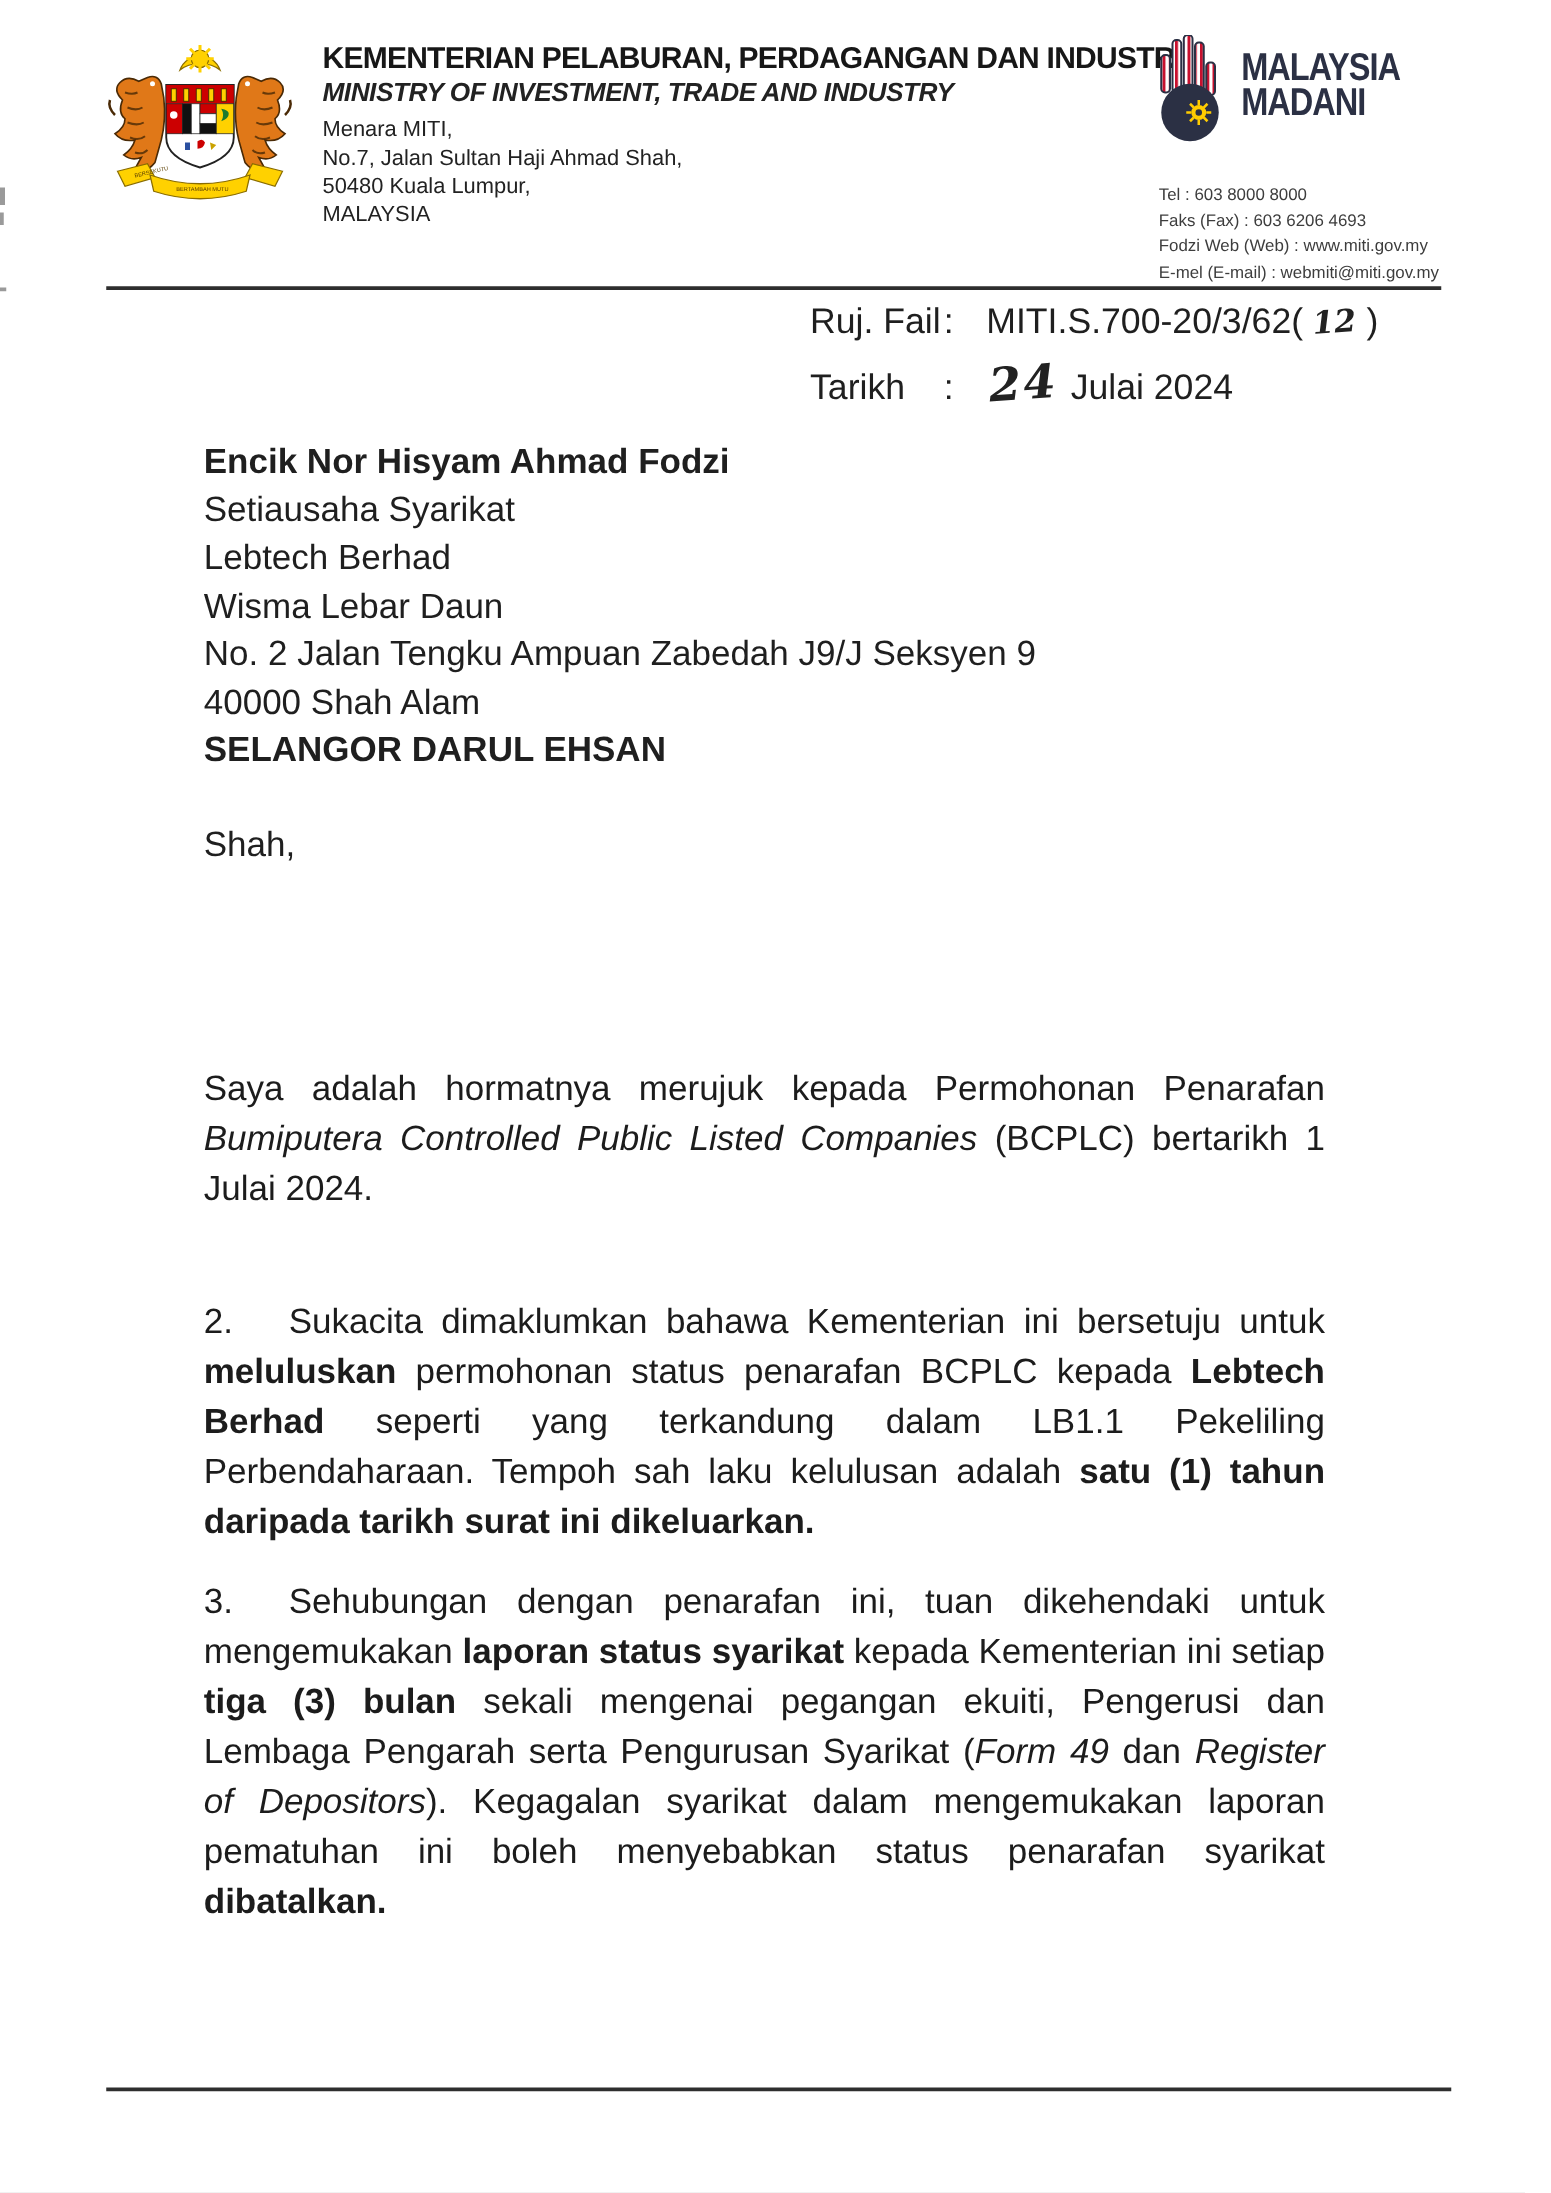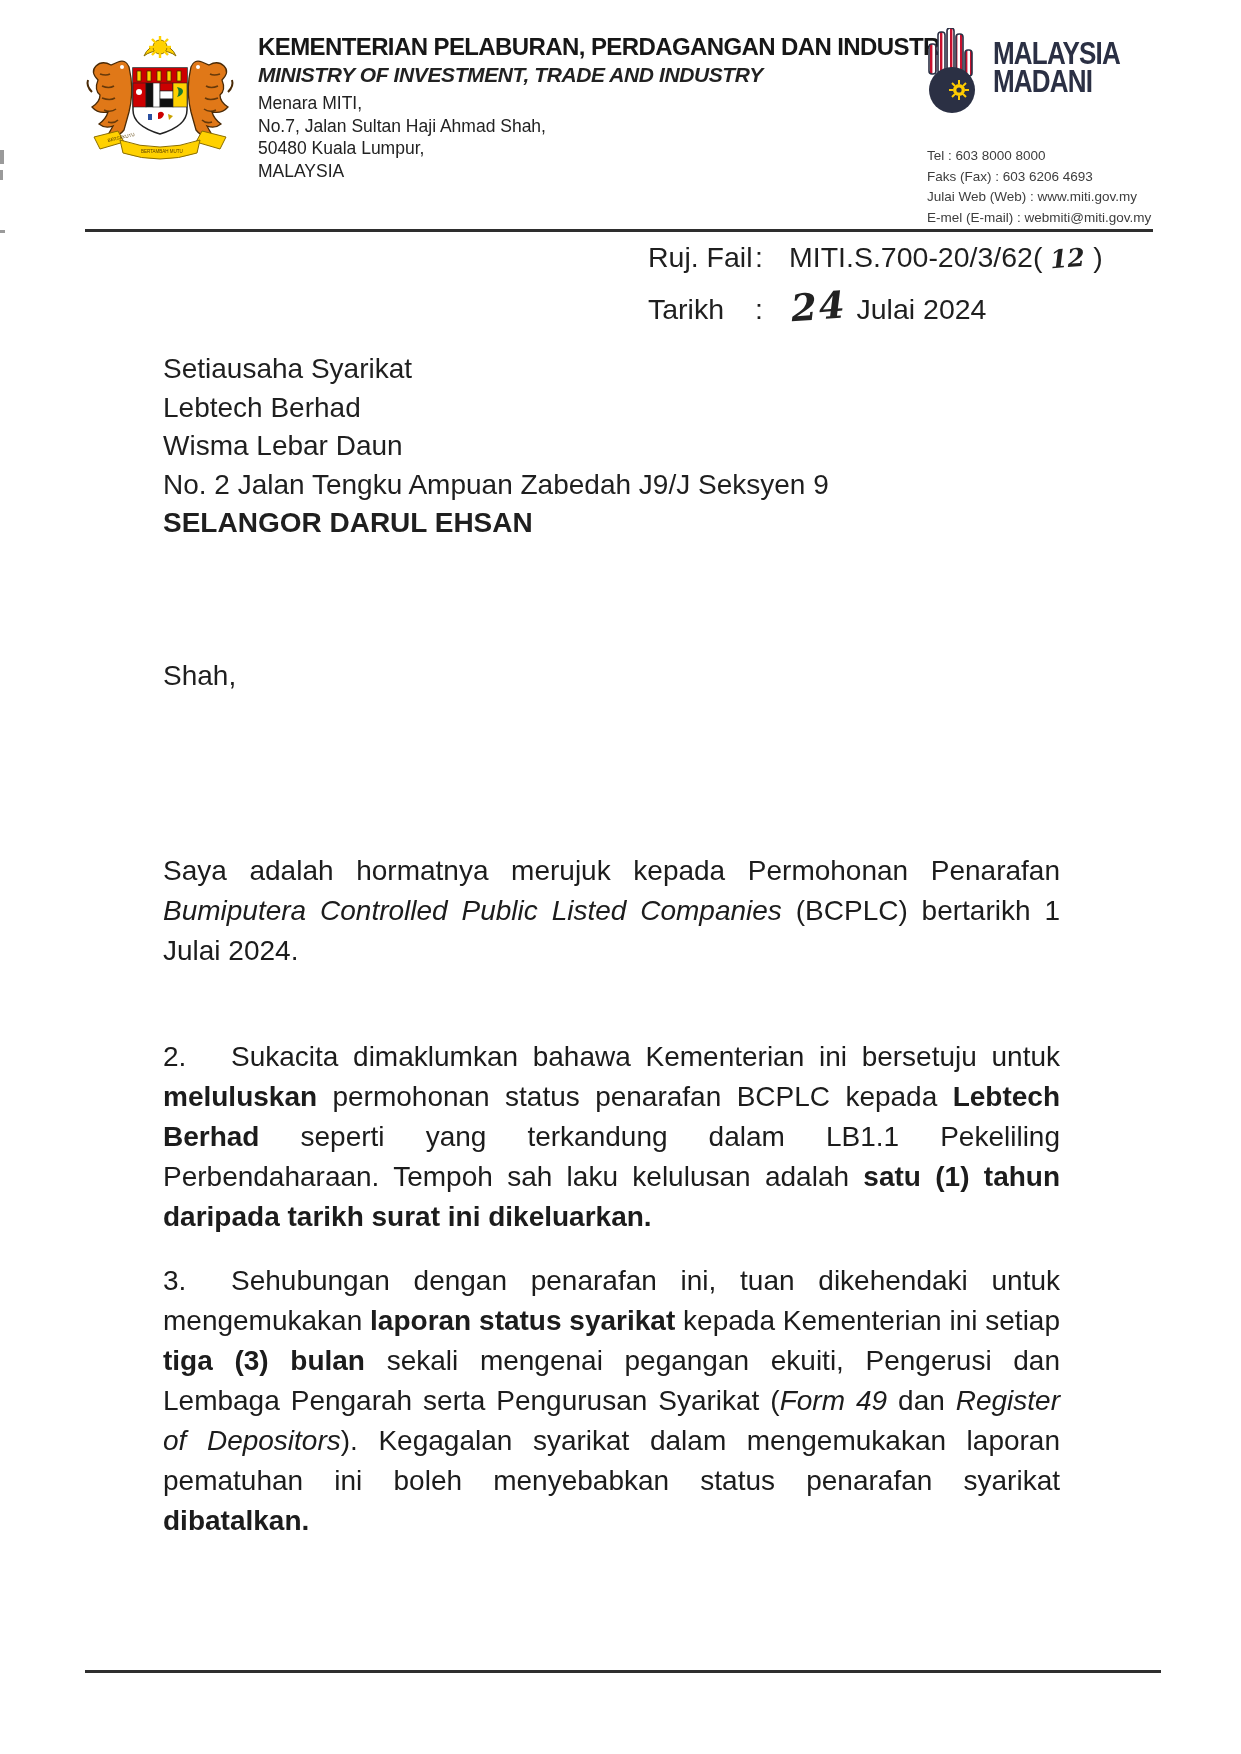--- a/index.html
+++ b/index.html
@@ -210,40 +210,42 @@
     </svg>
     <div class="madani-text">
       <div>MALAYSIA</div>
       <div>MADANI</div>
     </div>
   </div>
 
   <div class="contact">
     <div>Tel : 603 8000 8000</div>
     <div>Faks (Fax) : 603 6206 4693</div>
-    <div>Julai Web (Web) : www.miti.gov.my</div>
+    <div>Fodzi Web (Web) : www.miti.gov.my</div>
     <div>E-mel (E-mail) : webmiti@miti.gov.my</div>
   </div>
 
   <div class="rule-top"></div>
 
   <div class="refblock">
     <div class="ref-row">
       <span class="ref-label">Ruj. Fail</span><span class="ref-colon">:</span><span>MITI.S.700-20/3/62(</span><span class="hand hand-sm">12</span><span>)</span>
     </div>
     <div class="ref-row">
       <span class="ref-label">Tarikh</span><span class="ref-colon">:</span><span class="hand hand-lg">24</span><span>Julai 2024</span>
     </div>
   </div>
 
   <div class="recipient">
+    <div><span class="b">Encik Nor Hisyam Ahmad Fodzi</span></div>
     <div><span>Setiausaha Syarikat</span></div>
     <div><span>Lebtech Berhad</span></div>
     <div><span>Wisma Lebar Daun</span></div>
     <div><span>No. 2 Jalan Tengku Ampuan Zabedah J9/J Seksyen 9</span></div>
+    <div><span>40000 Shah Alam</span></div>
     <div><span class="b">SELANGOR DARUL EHSAN</span></div>
   </div>
 
   <div class="salutation">Shah,</div>
 
 
   <div class="para p1"><span>Saya adalah hormatnya merujuk kepada Permohonan Penarafan </span><span class="i">Bumiputera Controlled Public Listed Companies</span><span> (BCPLC) bertarikh 1 Julai 2024.</span></div>
   <div class="para p2"><span class="num">2.</span><span>Sukacita dimaklumkan bahawa Kementerian ini bersetuju untuk </span><span class="b">meluluskan</span><span> permohonan status penarafan BCPLC kepada </span><span class="b">Lebtech Berhad</span><span> seperti yang terkandung dalam LB1.1 Pekeliling Perbendaharaan. Tempoh sah laku kelulusan adalah </span><span class="b">satu (1) tahun daripada tarikh surat ini dikeluarkan.</span></div>
   <div class="para p3"><span class="num">3.</span><span>Sehubungan dengan penarafan ini, tuan dikehendaki untuk mengemukakan </span><span class="b">laporan status syarikat</span><span> kepada Kementerian ini setiap </span><span class="b">tiga (3) bulan</span><span> sekali mengenai pegangan ekuiti, Pengerusi dan Lembaga Pengarah serta Pengurusan Syarikat (</span><span class="i">Form 49</span><span> dan </span><span class="i">Register of Depositors</span><span>). Kegagalan syarikat dalam mengemukakan laporan pematuhan ini boleh menyebabkan status penarafan syarikat </span><span class="b">dibatalkan.</span></div>
 

